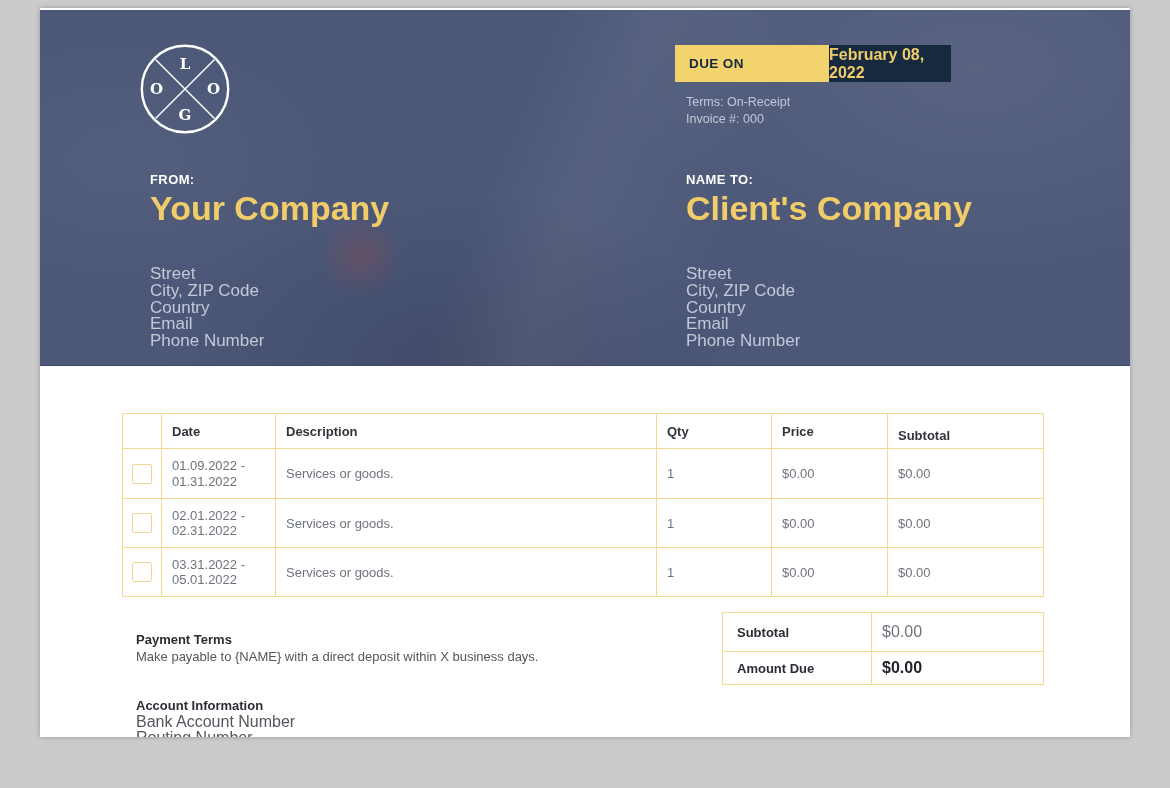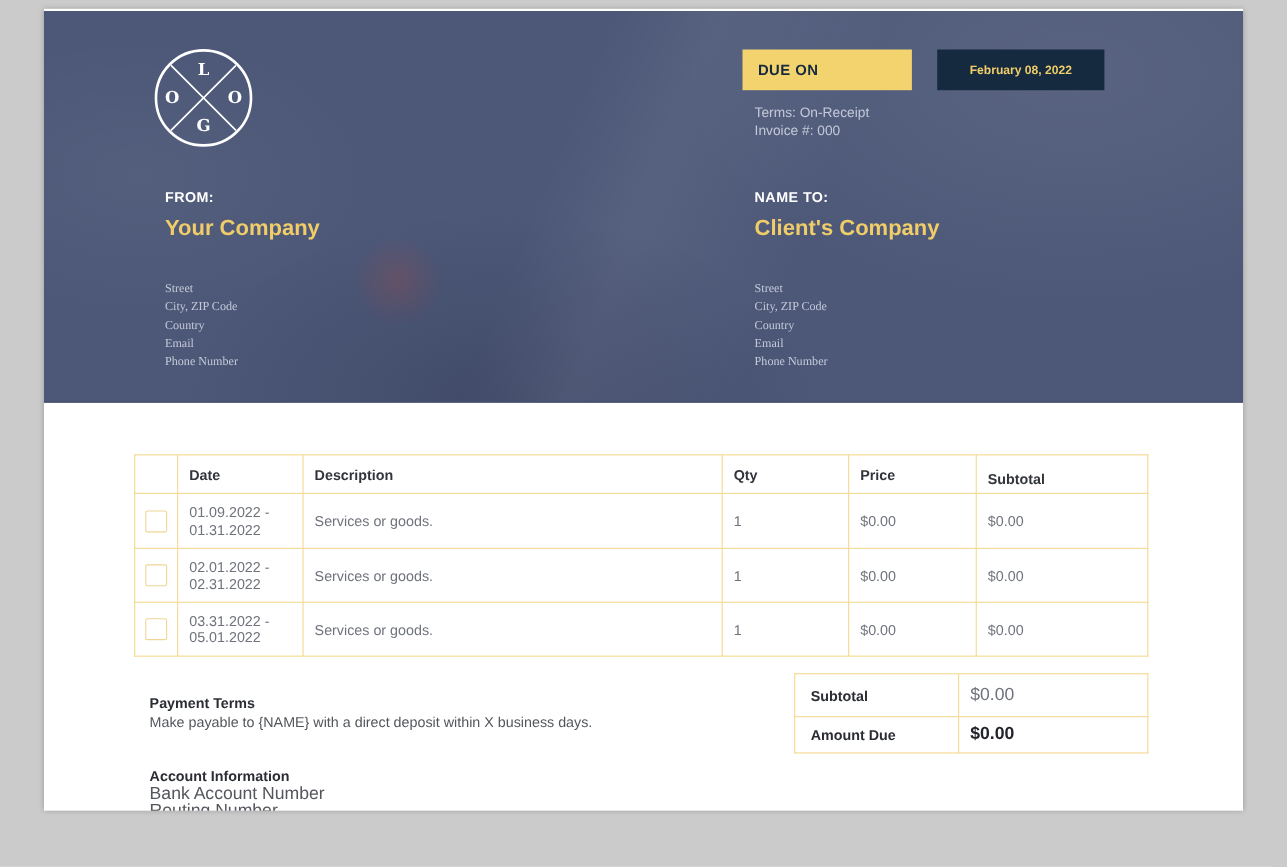--- a/index.html
+++ b/index.html
@@ -32,31 +32,31 @@
     font-family:"DejaVu Serif", serif; font-weight:bold; font-size:15px;
     fill:#ffffff; text-anchor:middle; dominant-baseline:central;
   }
   .due-row { position:absolute; left:635px; top:35px; height:37px; display:flex; }
   .due-label {
     width:154px; height:37px; background:#f3d36e; color:#152a3f;
     font-size:13.5px; font-weight:bold; letter-spacing:.4px;
     display:flex; align-items:center; padding-left:14px;text-align:right;
   }
   .due-date {
-    width:152px; height:37px; background:#152a3f; color:#f0cd69;
-    font-size:11px; font-weight:bold;
-    display:flex; align-items:center; justify-content:center;margin-left:23px;
+    width:122px; height:37px; background:#152a3f; color:#f0cd69;
+    font-size:16px; font-weight:bold;
+    display:flex; align-items:center; justify-content:center;
   }
   .header-meta { position:absolute; left:646px; top:84px; font-size:12.5px; line-height:16.5px; color:#c3c9d8; }
   .party { position:absolute; top:162px; }
   .party.from { left:110px; }
   .party.bill { left:646px; }
   .party-label { font-size:13px; font-weight:bold; color:#ffffff; letter-spacing:.4px; line-height:16px; }
-  .party-company { font-size:20px; font-weight:bold; color:#f0cd69; line-height:36px; margin-top:2px; }
-  .party-address { margin-top:28px; font-size:11px; line-height:16.8px; color:#c3c9d8;font-family:Liberation Serif, serif; }
+  .party-company { font-size:34px; font-weight:bold; color:#f0cd69; line-height:36px; margin-top:2px; }
+  .party-address { margin-top:40px; font-size:17px; line-height:16.8px; color:#c3c9d8; }
   
   table { border-collapse:collapse; table-layout:fixed; }
   .items { position:absolute; left:82px; top:405px; width:921px; }
   .items th, .items td { border:1px solid #f5d98f; vertical-align:middle; text-align:left; }
   .items th {
     height:35px; font-size:13px; font-weight:bold; color:#32343c; padding:0 0 0 10px;
   }
   .items th.subtotal-h { padding-top:8px; }
   .items td { height:49px; font-size:13px; color:#6f737b; padding:0 0 0 10px; }
   .items tr.r1 td { height:50px; }

